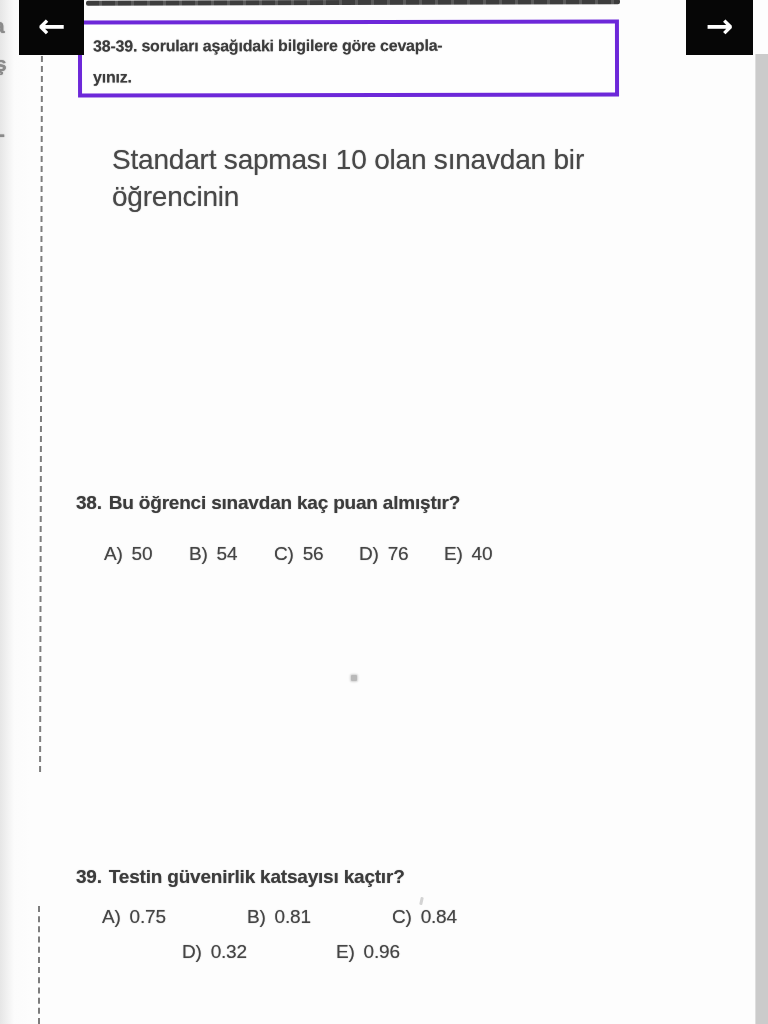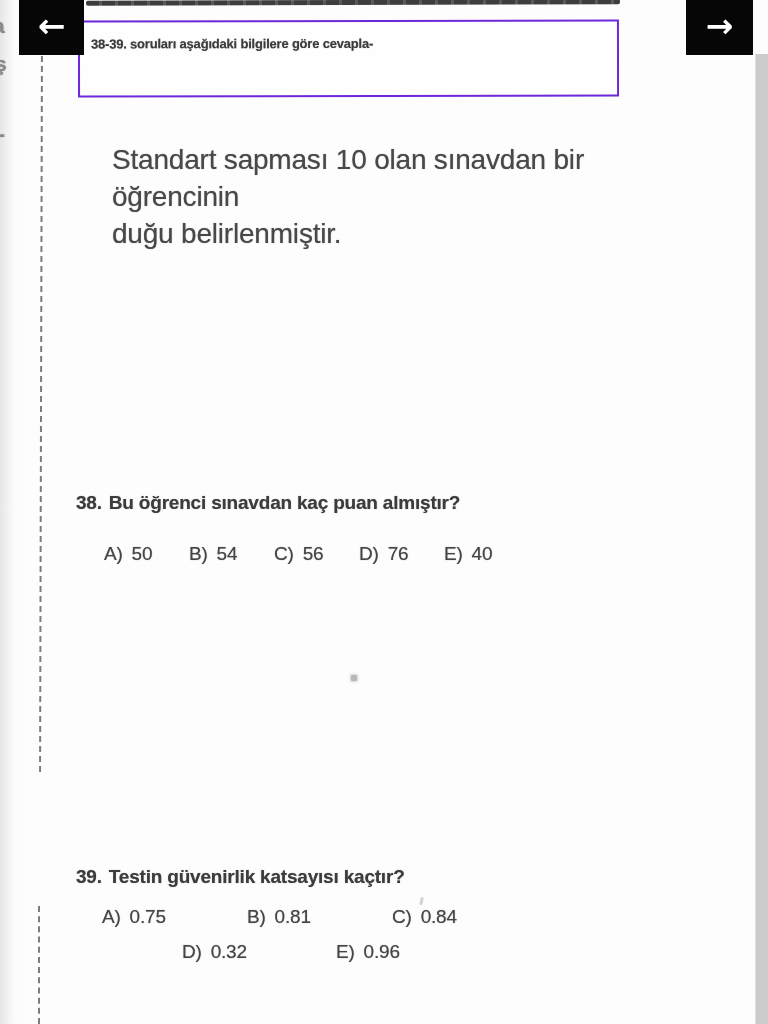--- a/index.html
+++ b/index.html
@@ -37,23 +37,23 @@
   .edge-frag.f3 { left: -2px; top: 122px; }
 
   .dash {
     position: absolute; width: 0; border-left: 2px dashed #7d7d7d;
   }
   .dash-top { left: 40px; top: 56px; height: 716px; transform: rotate(0.15deg); }
   .dash-bottom { left: 38px; top: 906px; height: 118px; }
 
   .instruction-box {
     position: absolute; left: 78px; top: 20px; width: 541px; height: 77px;
-    border: 2px solid #6d28d9;
+    border: 4px solid #6d28d9;
     padding: 6px 8px 0 11px;
-    font-size: 13px; font-weight: bold; line-height: 31px; color: #3c3c3c;
+    font-size: 16px; font-weight: bold; line-height: 31px; color: #3c3c3c;
     transform: rotate(-0.1deg);
     background: rgba(255,255,255,0.35);
   }
 
   .passage {
     position: absolute; left: 112px; top: 141px; width: 480px;
     font-size: 28px; line-height: 37px; font-weight: 400; color: #484848;
   }
 
   .q-head {
@@ -112,25 +112,25 @@
 
     <span class="edge-frag f1 txt">a</span>
     <span class="edge-frag f2 txt">ş</span>
     <span class="edge-frag f3 txt">-</span>
 
     <div class="dash dash-top"></div>
     <div class="dash dash-bottom"></div>
 
     <div class="instruction-box txt">
       <div>38-39. soruları aşağıdaki bilgilere göre cevapla-</div>
+      <div>yınız.</div>
     </div>
 
     <div class="passage txt">
       <div>Standart sapması 10 olan sınavdan bir öğrencinin</div>
-      <div>duğu belirlenmiştir.</div>
     </div>
 
     <div class="q-head q38-head txt">
       <span class="q-num">38.</span><span>Bu öğrenci sınavdan kaç puan almıştır?</span>
     </div>
 
     <div class="opts opts38 txt">
       <span class="opt">
           <span class="lab">A)</span>
           <span>50</span>

